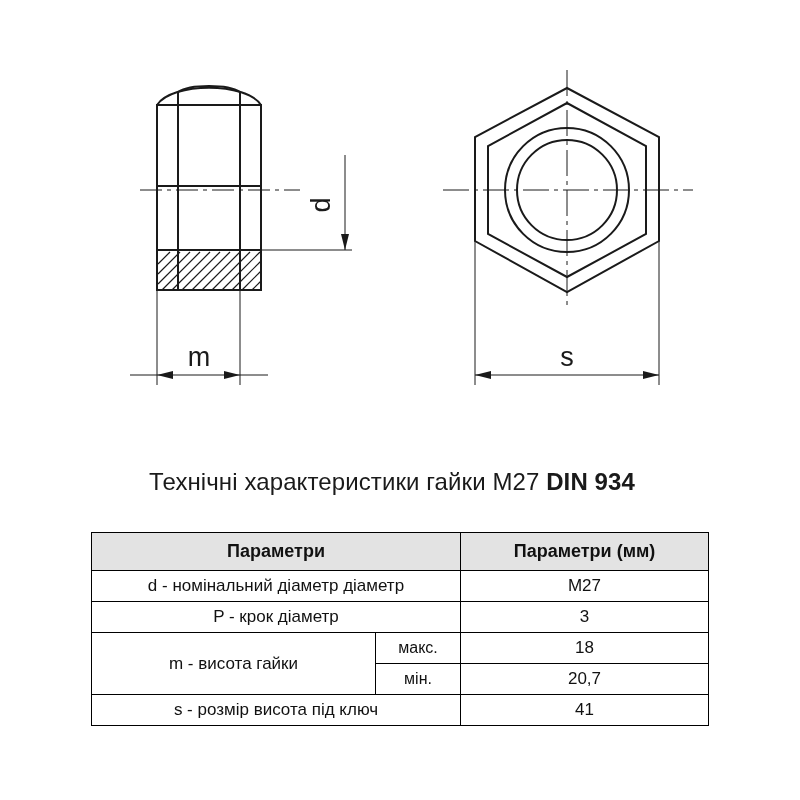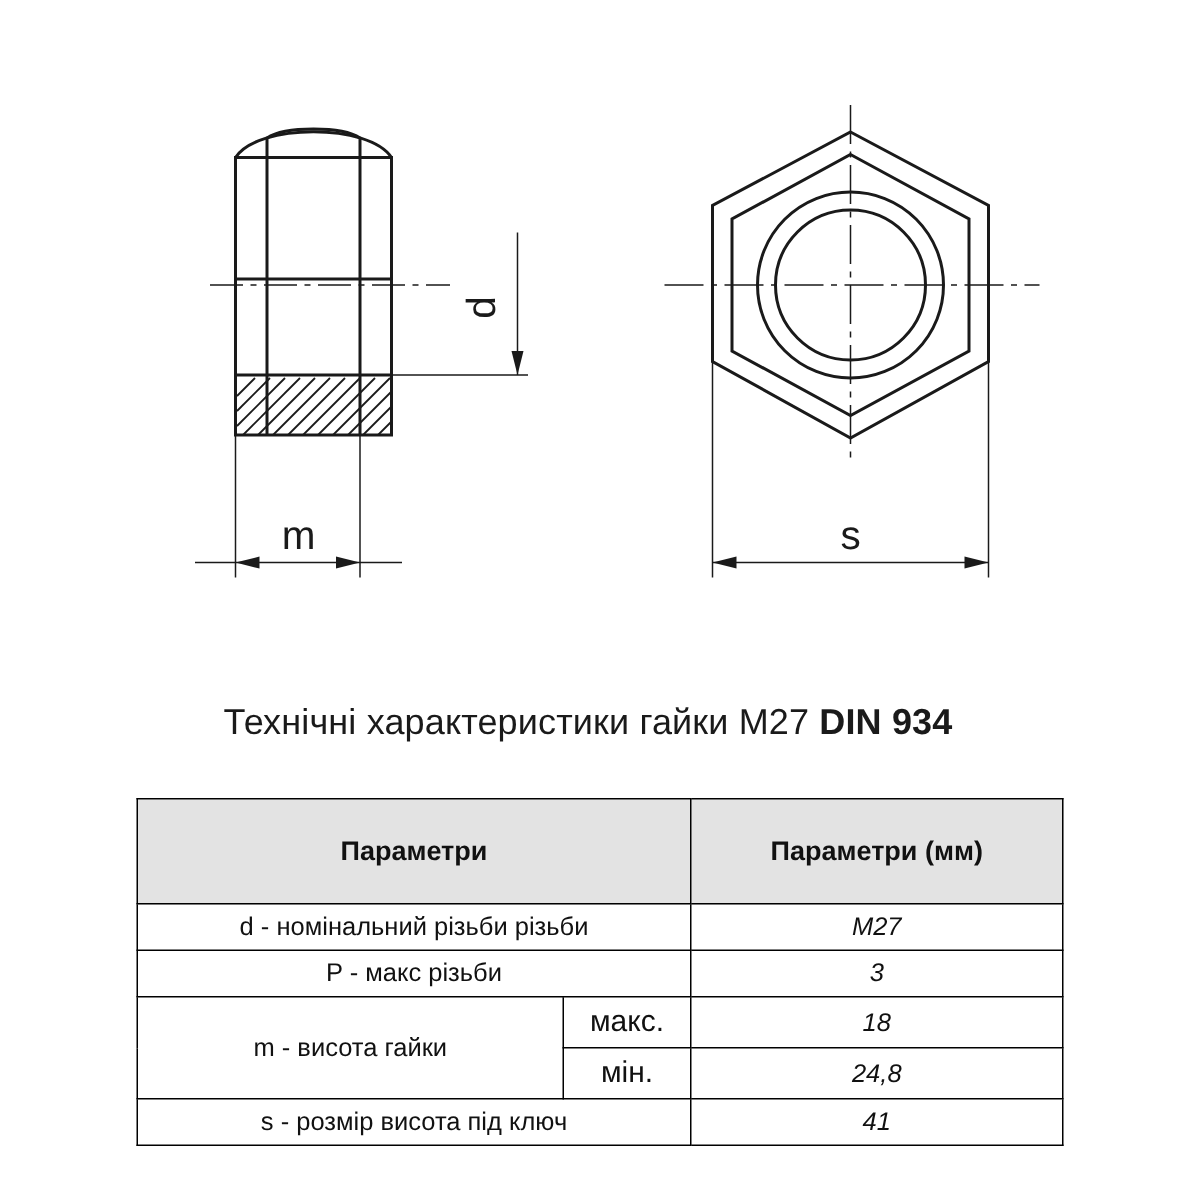--- a/index.html
+++ b/index.html
@@ -47,32 +47,31 @@
     border: 1px solid #000000;
     padding: 5px 6px;
     text-align: center;
     font-weight: 400;
     color: #111111;
   }
   table.spec thead th {
     background: #e3e3e3;
     font-weight: 700;
     font-size: 18px;
-    padding: 24px 6px;
+    padding: 8px 6px;
   }
   td.param {
     text-align: center;
   }
   td.sub {
     width: 72px;
-    font-size: 20px;
+    font-size: 16px;
   }
   td.value {
     width: 235px;
-    font-style: italic;
   }
 </style>
 </head>
 <body>
 
 <div class="drawing">
   <svg width="800" height="420" viewBox="0 0 800 420" xmlns="http://www.w3.org/2000/svg">
     <g fill="none" stroke="#1a1a1a" stroke-width="2">
 
       <rect x="157" y="105" width="104" height="185"></rect>
@@ -156,35 +155,35 @@
 <div class="table-wrap">
   <table class="spec">
     <thead>
       <tr>
         <th colspan="2">Параметри</th>
         <th>Параметри (мм)</th>
       </tr>
     </thead>
     <tbody>
       <tr>
-        <td class="param" colspan="2">d - номінальний різьби різьби</td>
+        <td class="param" colspan="2">d - номінальний діаметр діаметр</td>
         <td class="value">M27</td>
       </tr>
       <tr>
-        <td class="param" colspan="2">P - макс різьби</td>
+        <td class="param" colspan="2">P - крок діаметр</td>
         <td class="value">3</td>
       </tr>
       <tr>
         <td class="param" rowspan="2">m - висота гайки</td>
         <td class="sub">макс.</td>
         <td class="value">18</td>
       </tr>
       <tr>
         <td class="sub">мін.</td>
-        <td class="value">24,8</td>
+        <td class="value">20,7</td>
       </tr>
       <tr>
         <td class="param" colspan="2">s - розмір висота під ключ</td>
         <td class="value">41</td>
       </tr>
     </tbody>
   </table>
 </div>
 
 </body></html>

